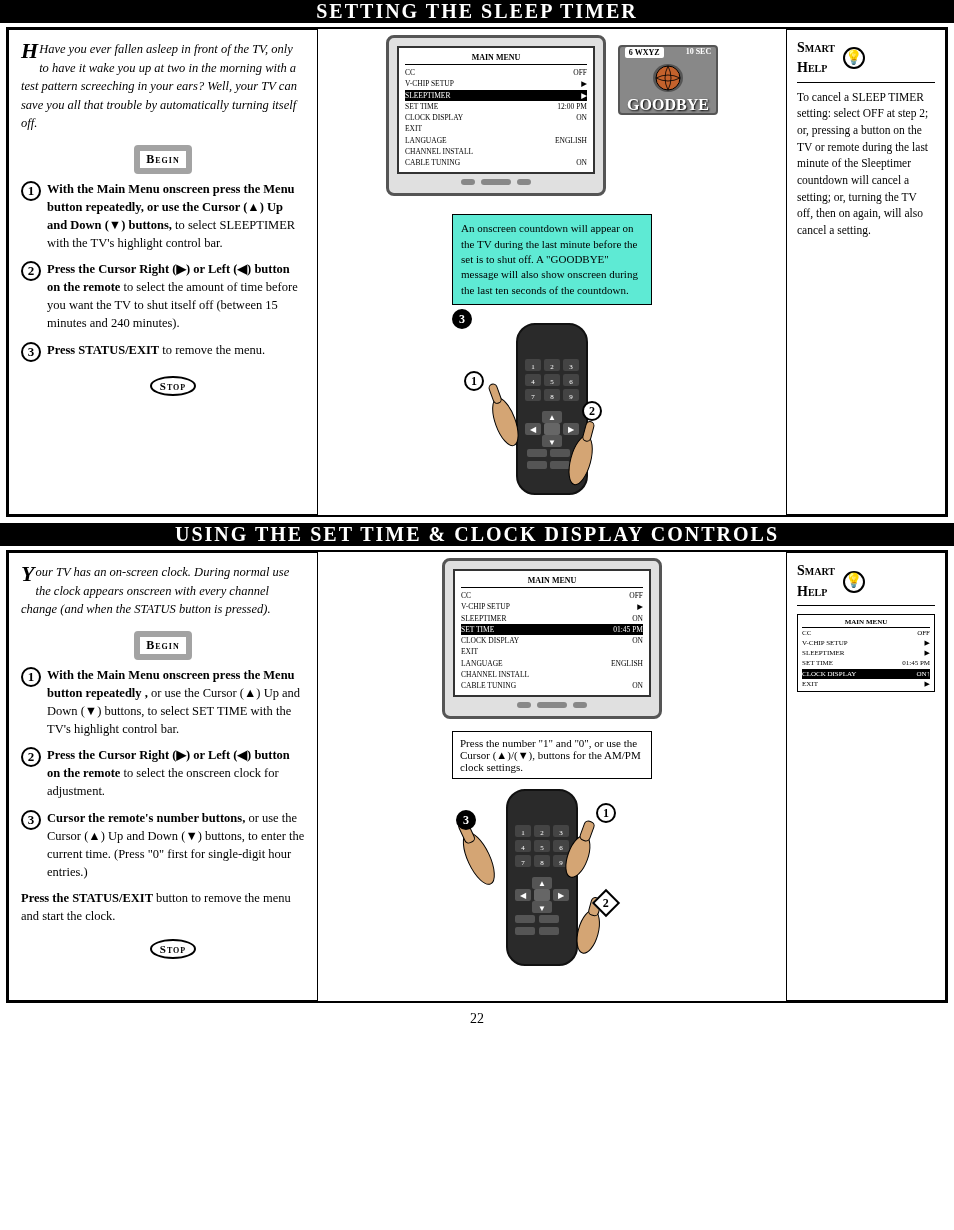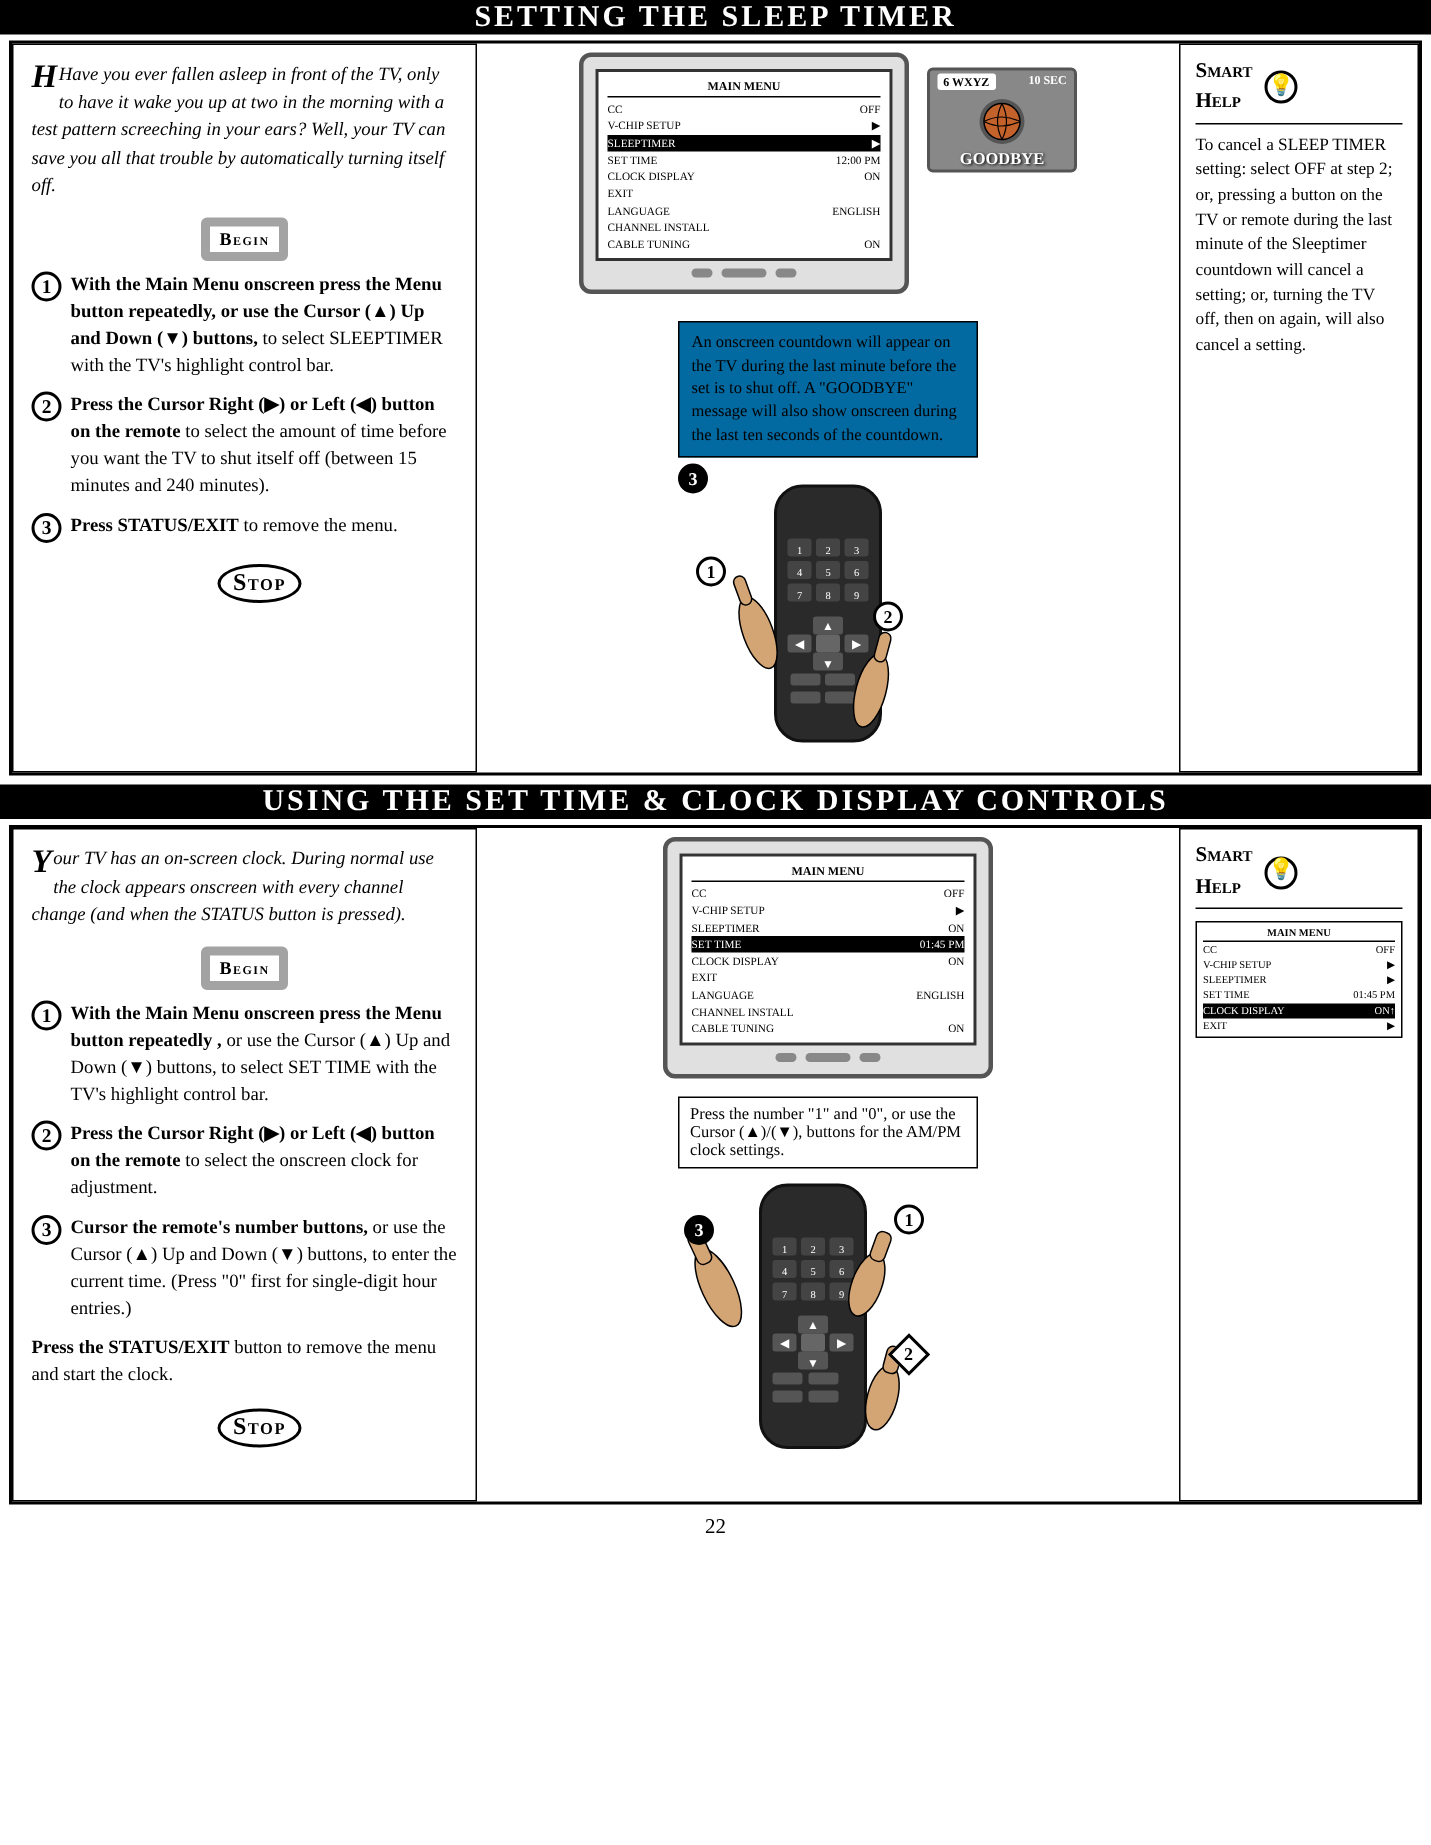--- a/index.html
+++ b/index.html
@@ -64,21 +64,21 @@
       margin: 4px 0 6px 0;
       letter-spacing: 1px;
     }
 
     .stop-badge {
       display: inline-block;
       border: 2px solid #000;
       border-radius: 50%;
       padding: 2px 8px;
       font-weight: bold;
-      font-size: 16px;
+      font-size: 11px;
       font-variant: small-caps;
       margin: 6px 0 4px 20px;
       letter-spacing: 1px;
     }
 
     .step {
       display: flex;
       align-items: flex-start;
       margin-bottom: 8px;
     }
@@ -216,41 +216,41 @@
     }
 
     
     .countdown-box {
       border: 1px solid #000;
       padding: 6px 8px;
       font-size: 11px;
       line-height: 1.4;
       max-width: 200px;
       margin-top: 6px;
-      background: #0369a1;
+      background: #5eead4;
     }
 
     
     .tv-goodbye {
       background: #888;
       border: 2px solid #555;
       width: 100px;
       height: 70px;
       display: flex;
       flex-direction: column;
       align-items: center;
       justify-content: center;
       font-size: 9px;
       color: #fff;
       font-weight: bold;
       border-radius: 4px;
     }
 
     .goodbye-text {
-      font-size: 11px;
+      font-size: 16px;
       font-weight: bold;
       color: #fff;
       text-shadow: 1px 1px 2px #000;
       text-align: right;
     }
 
     .channel-badge {
       background: #fff;
       color: #000;
       padding: 1px 4px;

